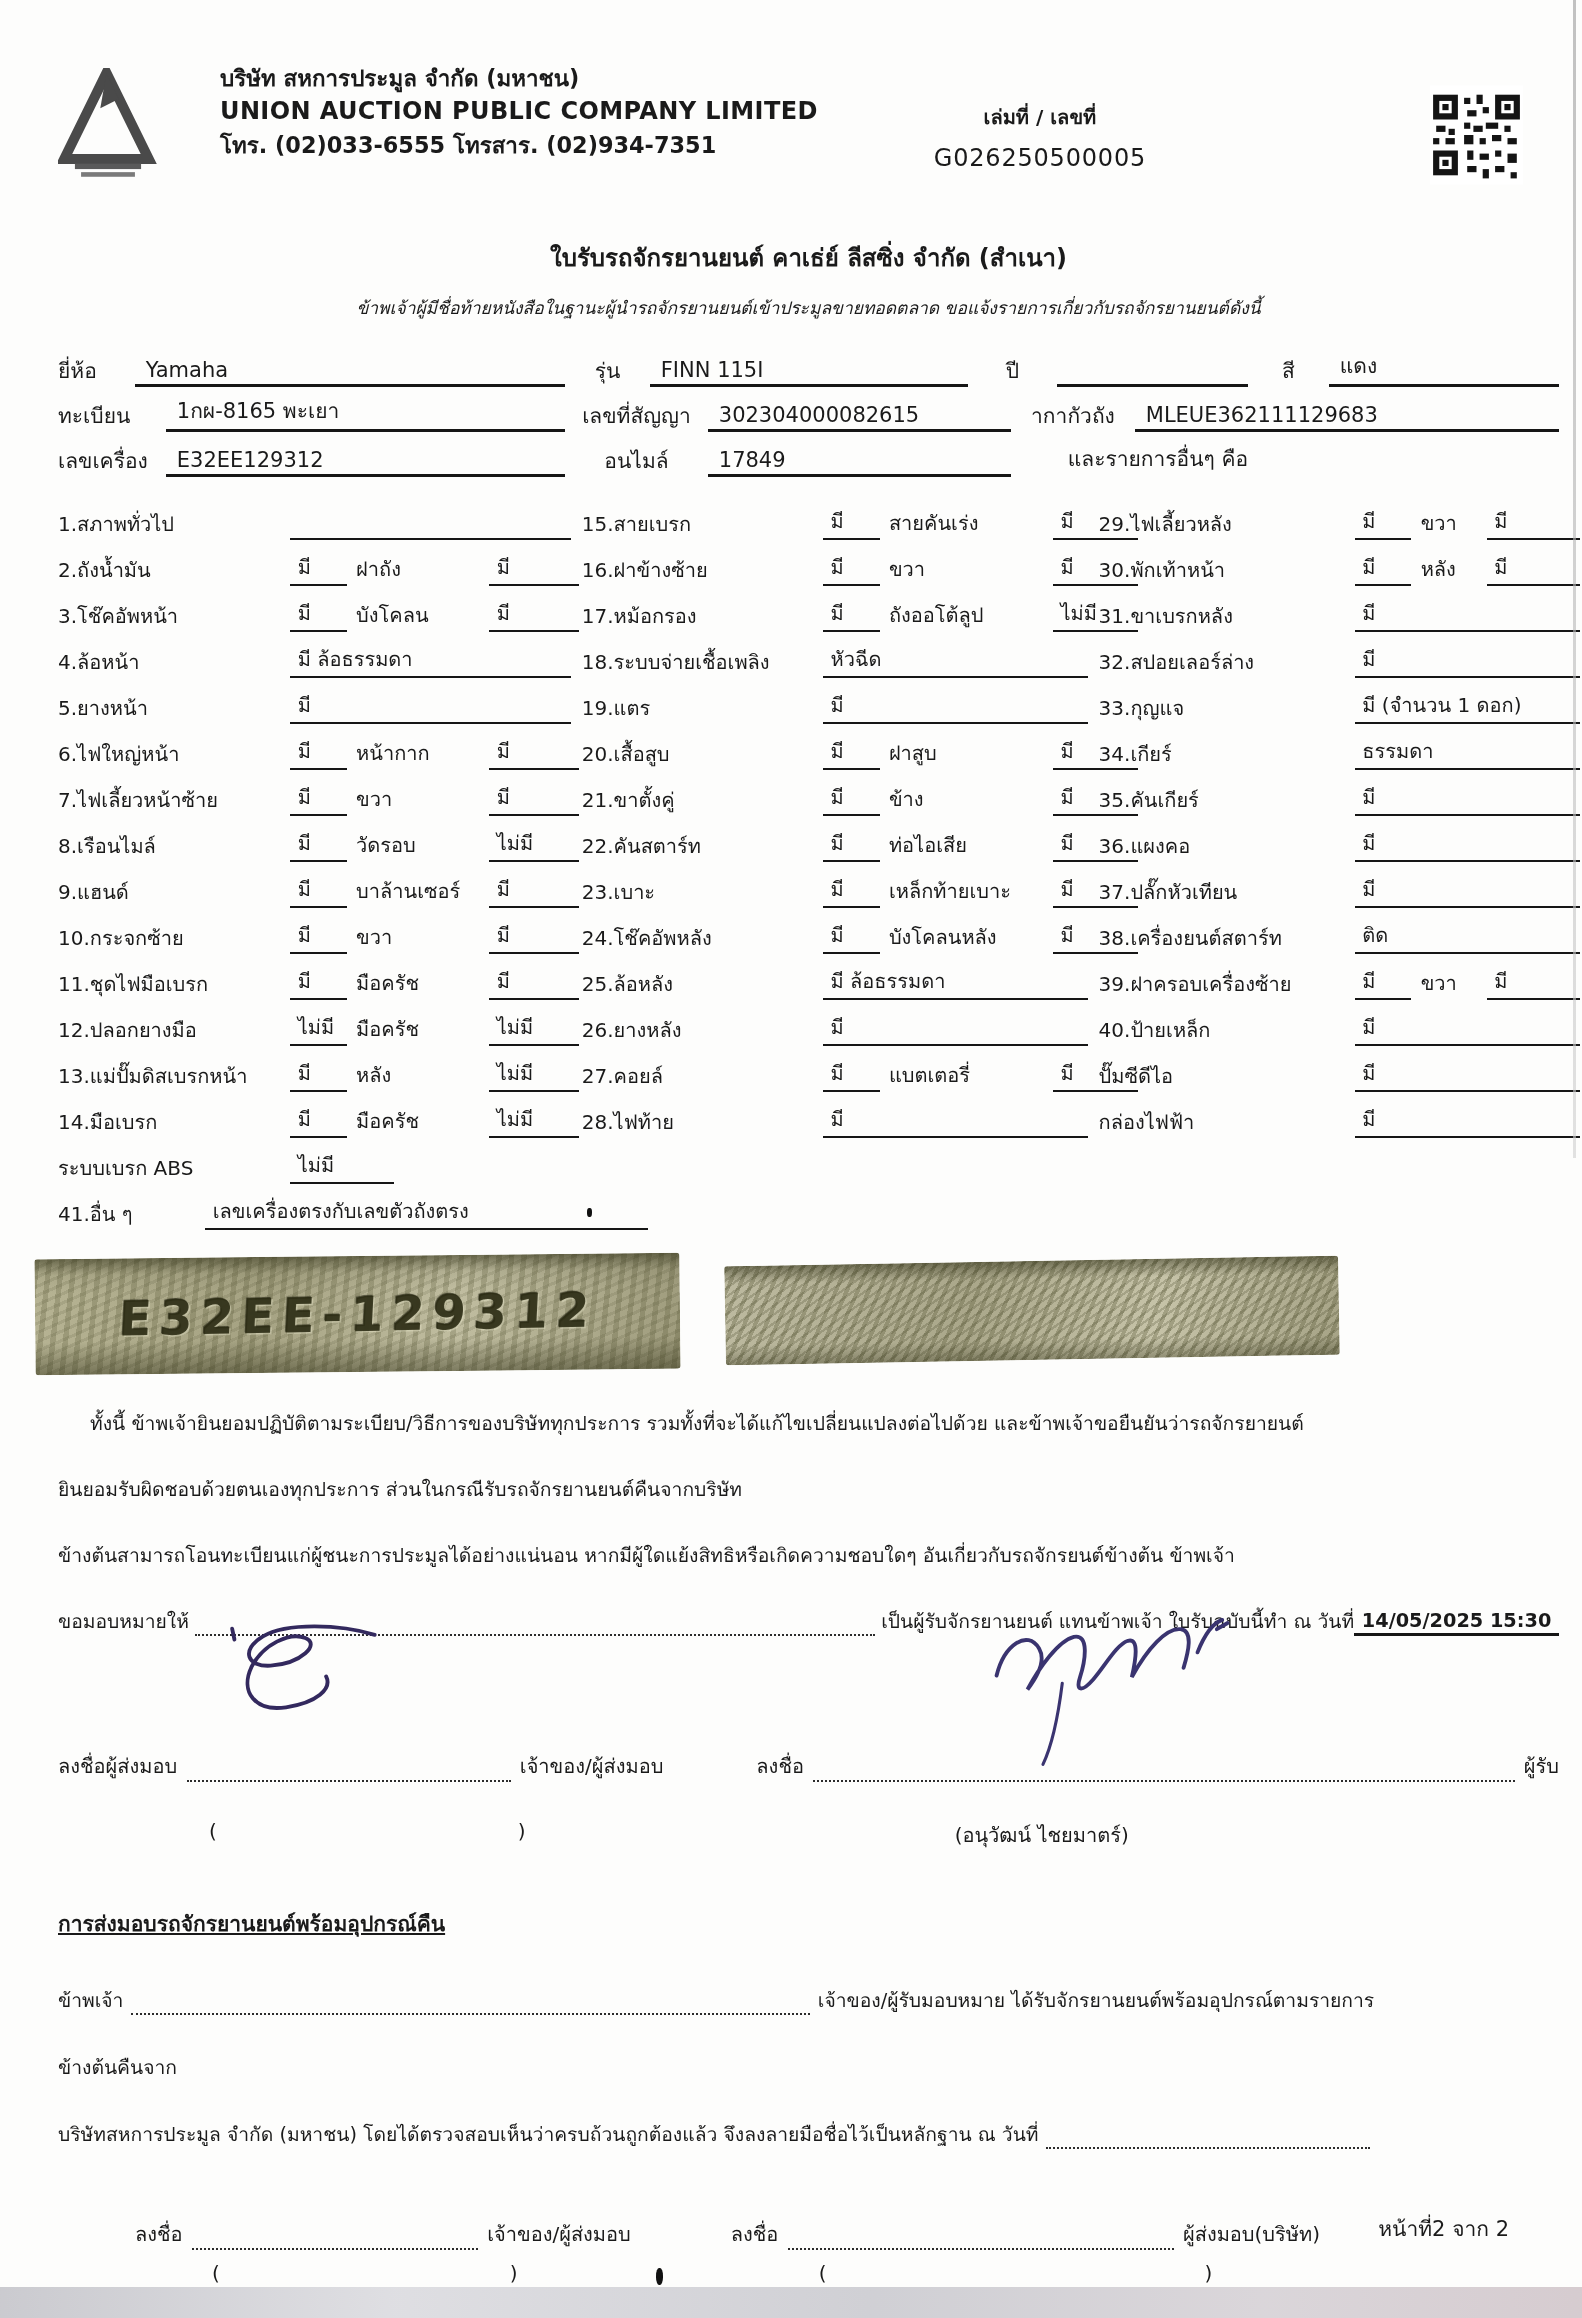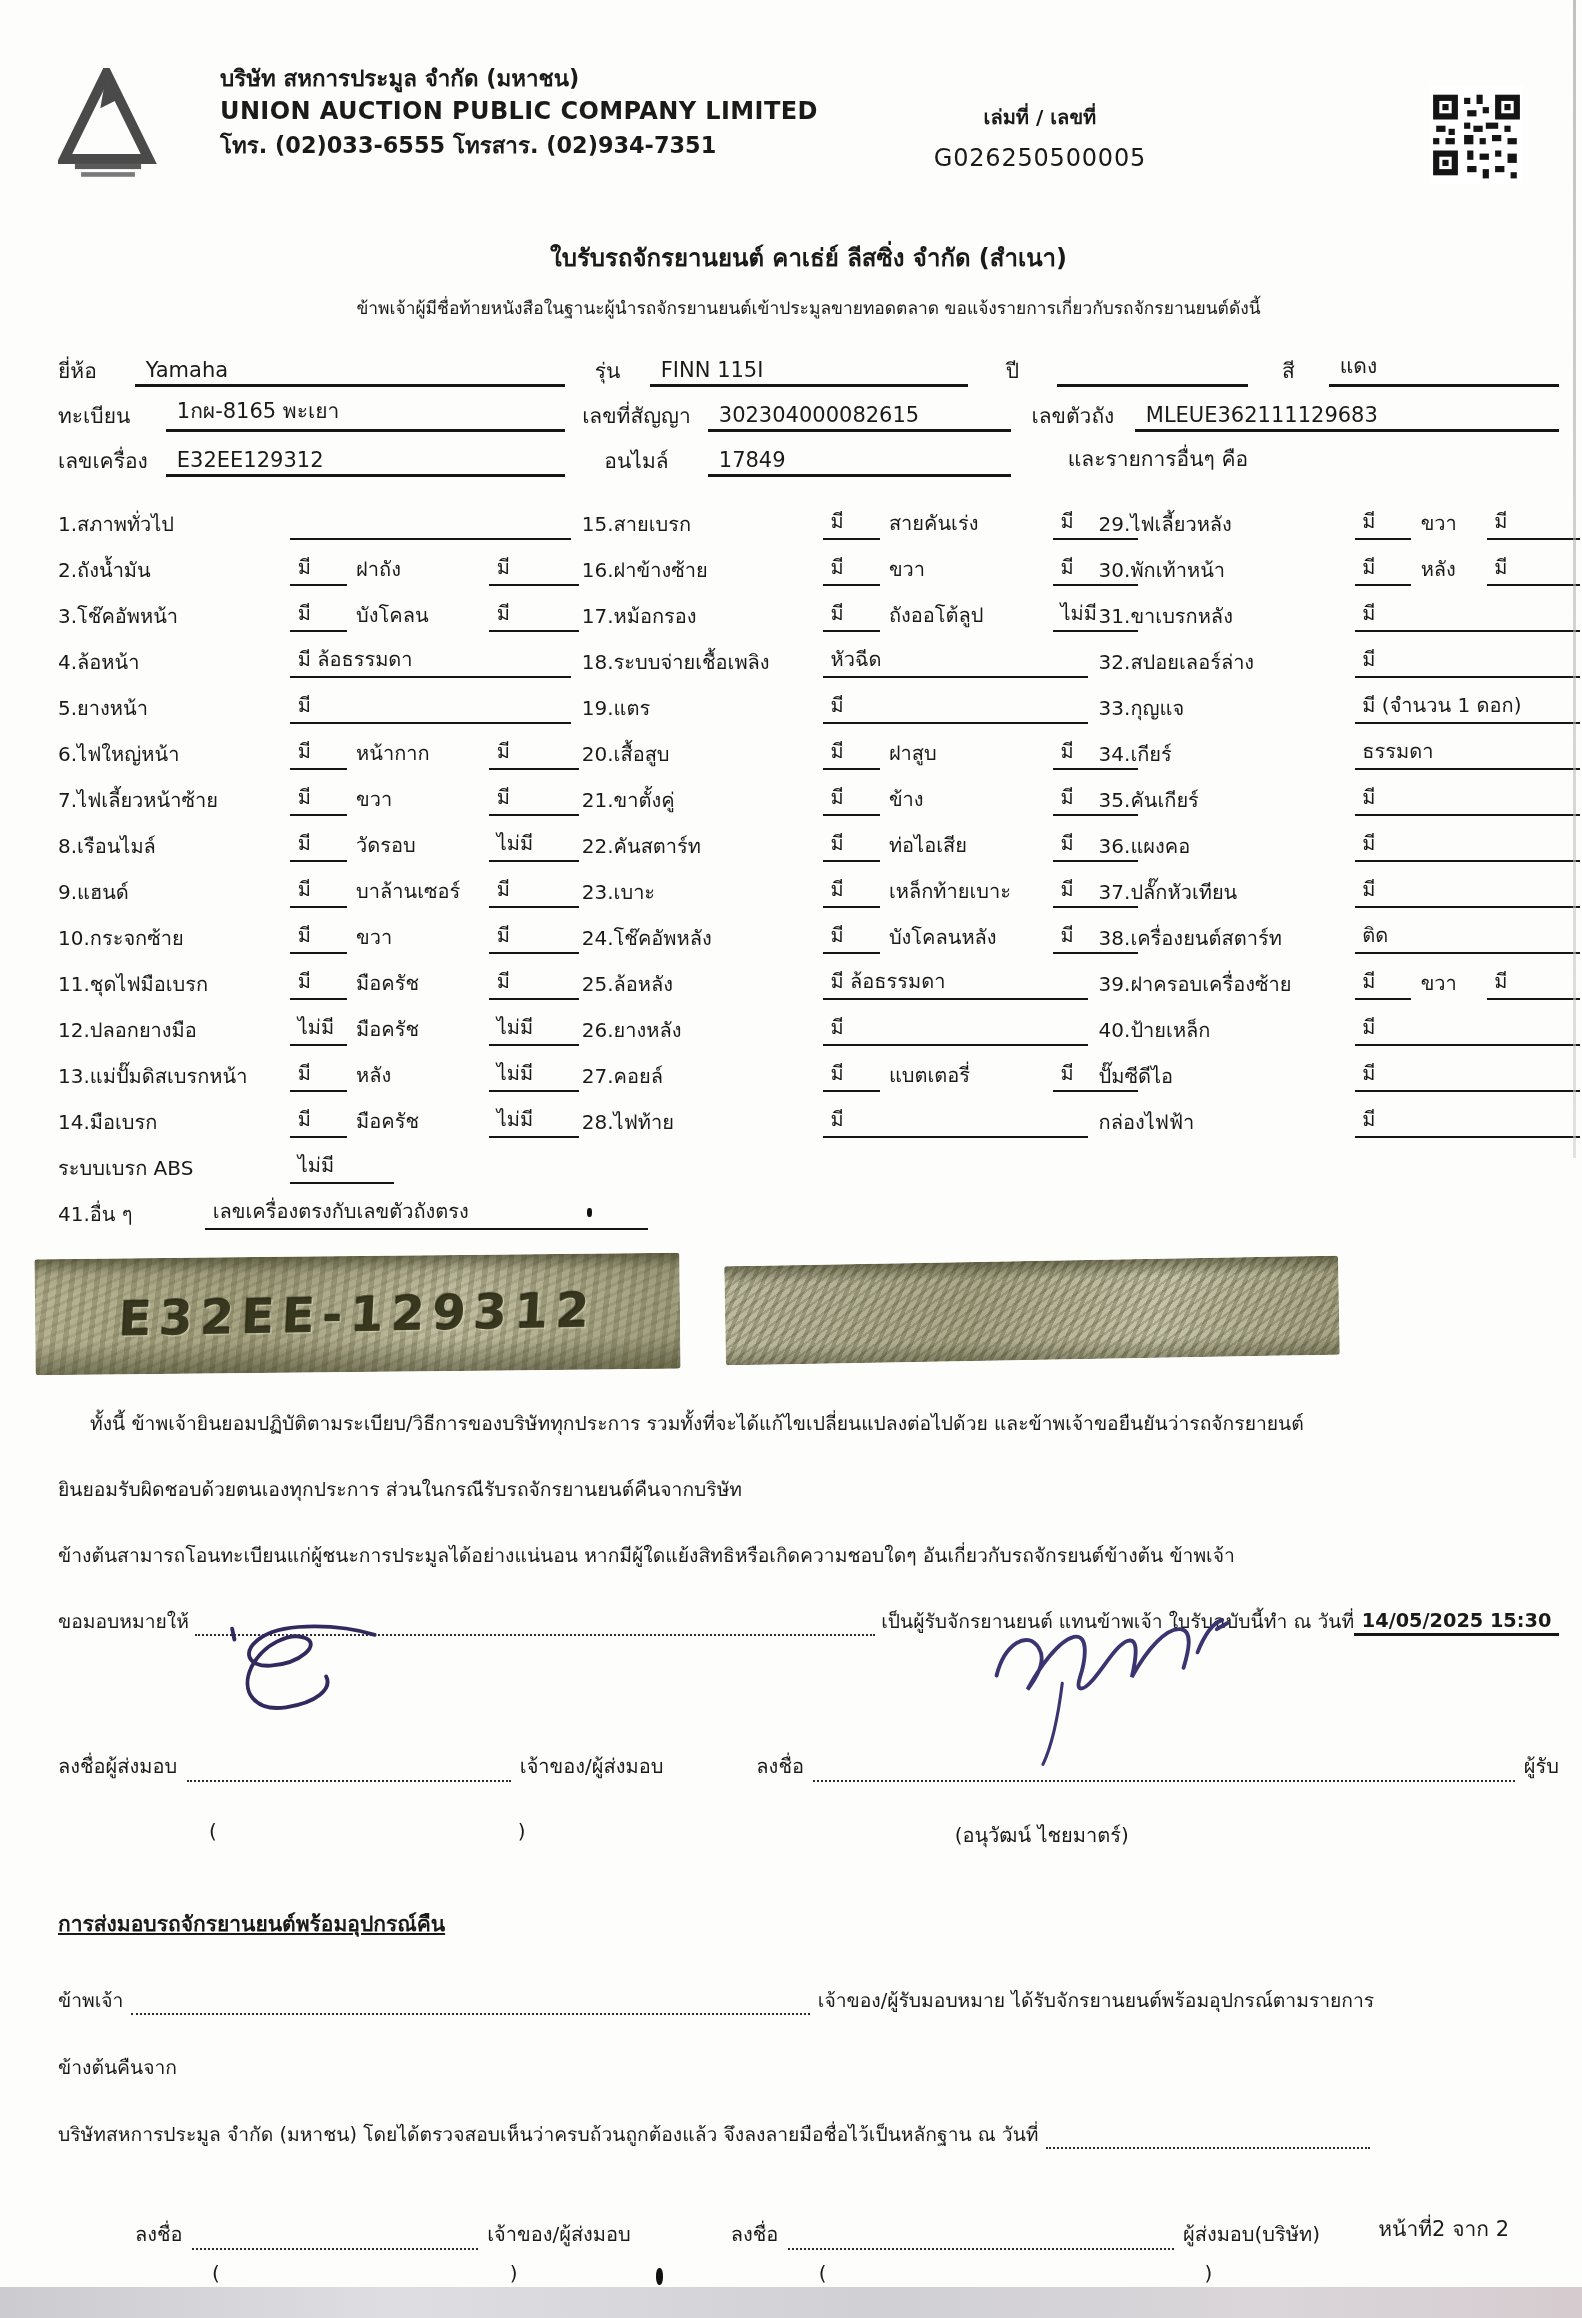--- a/index.html
+++ b/index.html
@@ -12,21 +12,21 @@
   .company{margin-left:46px;line-height:1.45;}
   .company .th{font-size:22.4px;font-weight:bold;}
   .company .en{font-size:24px;font-weight:bold;letter-spacing:0.4px;}
   .company .tel{font-size:22.4px;font-weight:bold;}
   .docno{margin-left:116px;padding-top:9.3px;text-align:center;}
   .docno .lab{font-size:20px;font-weight:bold;margin-top:30px;}
   .docno .num{font-size:24px;margin-top:10.8px;letter-spacing:0.8px;}
   .qr{position:absolute;left:1430px;top:85px;}
   
   .title{text-align:center;font-size:24px;font-weight:bold;margin-top:51px;}
-  .subtitle{text-align:center;font-size:17.4px;margin-top:17px;}
+  .subtitle{text-align:center;font-size:17.4px;margin-top:17px;font-style:italic;}
   
   .veh{margin-top:20px;font-size:21px;}
   .vrow{display:flex;align-items:flex-end;height:45px;}
   .vlbl{white-space:nowrap;}
   .uv{border-bottom:3.1px solid #161616;padding:0 6.2px 2.3px 10.8px;white-space:nowrap;overflow:hidden;}
   .plain{padding:0 6.2px 2.3px 10.8px;white-space:nowrap;}
   
   .chk{display:grid;grid-template-columns:513px 506px 1fr;column-gap:10.8px;margin-top:17px;font-size:20px;}
   .chk-col1{--lw:232px;--sw:133px;--svw:79px;}
   .chk-col2{--lw:241px;--sw:164px;--svw:74px;}
@@ -163,21 +163,21 @@
         <span class="vlbl" style="width:89px;text-align:center">ปี</span>
         <span class="uv" style="flex:0 0 174px"></span>
         <span class="vlbl" style="width:81px;text-align:center">สี</span>
         <span class="uv" style="flex:1">แดง</span>
       </div>
       <div class="vrow">
         <span class="vlbl" style="width:108px">ทะเบียน</span>
         <span class="uv" style="flex:0 0 382px">1กผ-8165 พะเยา</span>
         <span class="vlbl" style="width:143px;text-align:center">เลขที่สัญญา</span>
         <span class="uv" style="flex:0 0 286px">302304000082615</span>
-        <span class="vlbl" style="width:124px;text-align:center">เลขตัวถัง</span>
+        <span class="vlbl" style="width:124px;text-align:center">ากากัวถัง</span>
         <span class="uv" style="flex:1">MLEUE362111129683</span>
       </div>
       <div class="vrow">
         <span class="vlbl" style="width:108px">เลขเครื่อง</span>
         <span class="uv" style="flex:0 0 382px">E32EE129312</span>
         <span class="vlbl" style="width:143px;text-align:center">อนไมล์</span>
         <span class="uv" style="flex:0 0 286px">17849</span>
         <span class="plain" style="flex:1;margin-left:46px">และรายการอื่นๆ คือ</span>
       </div>
     </div>

